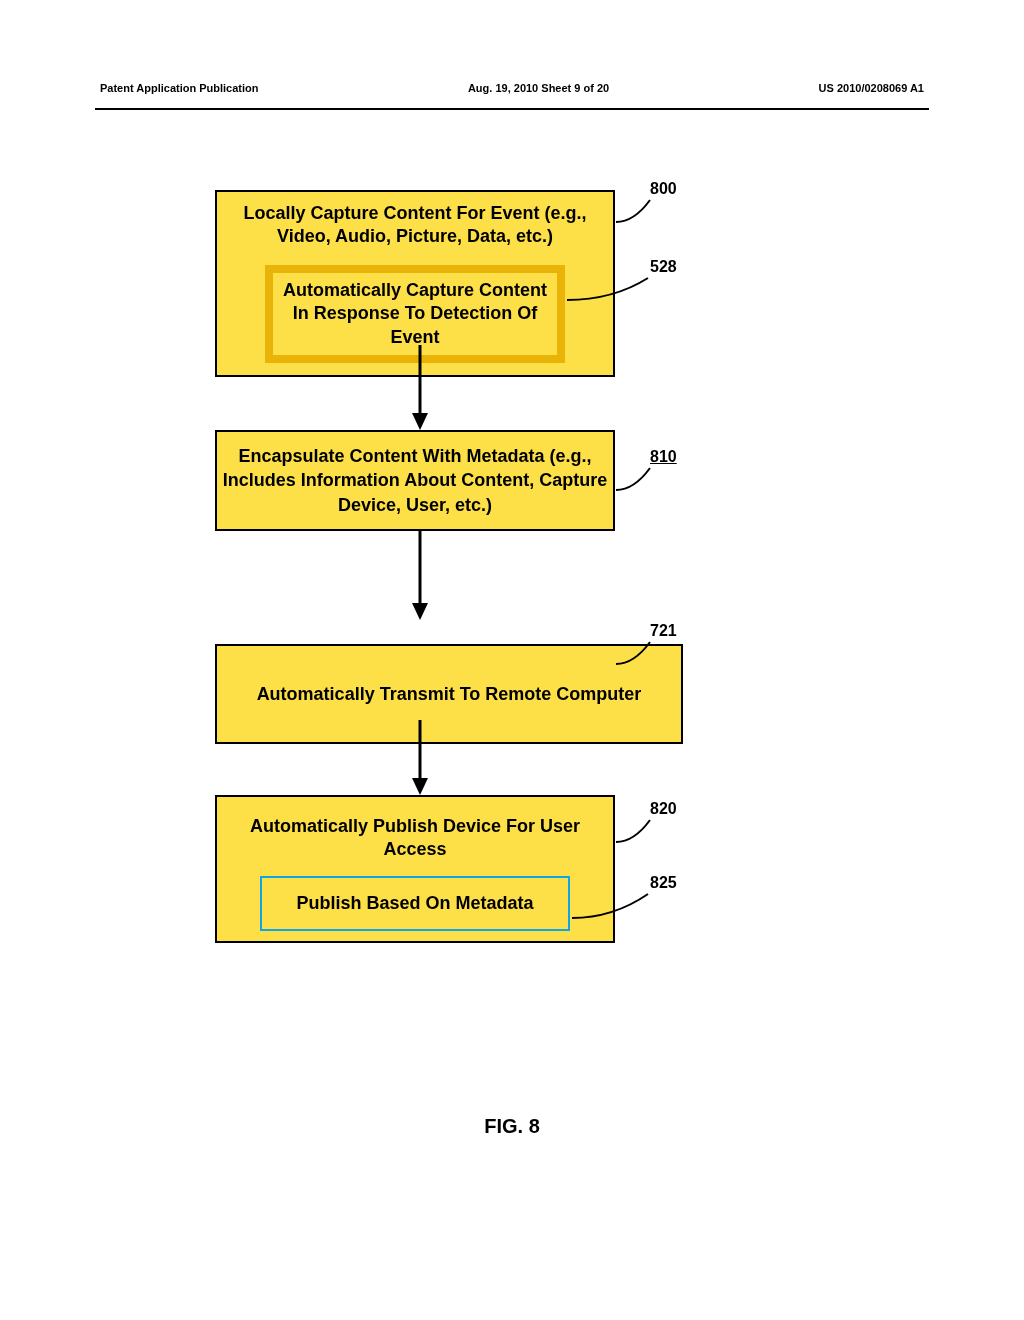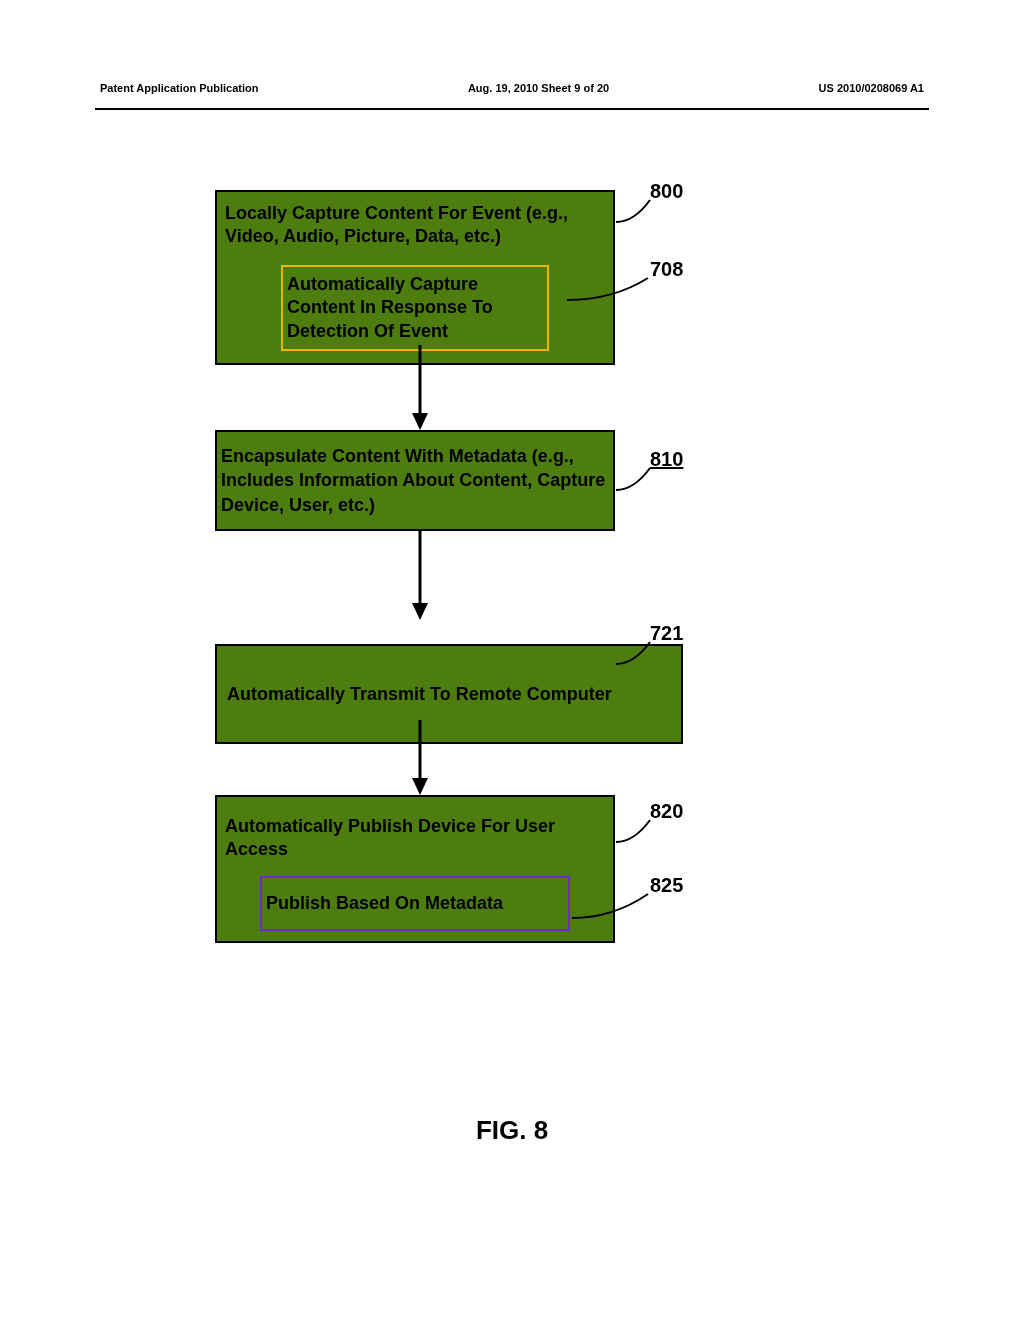--- a/index.html
+++ b/index.html
@@ -44,38 +44,39 @@
     }
     .diagram {
       position: absolute;
       top: 180px;
       left: 0;
       width: 1024px;
     }
     .box {
       position: absolute;
       border: 2px solid black;
+      text-align: center;
       font-weight: bold;
       font-size: 18px;
       padding: 10px 8px;
-      background: #4d7c0f;
+      background: #fde047;
     }
     .box-800 {
       left: 215px;
       top: 10px;
       width: 400px;
     }
     .box-800-title {
       margin-bottom: 6px;
       line-height: 1.3;
     }
     .box-805 {
-      border: 2px solid #eab308;
+      border: 8px solid #eab308;
       margin: 16px auto 2px auto;
-      width: 268px;
+      width: 300px;
       padding: 6px 4px;
       line-height: 1.3;
     }
     .box-810 {
       left: 215px;
       top: 250px;
       width: 400px;
       line-height: 1.35;
       padding: 12px 4px;
     }
@@ -89,44 +90,44 @@
     .box-820 {
       left: 215px;
       top: 615px;
       width: 400px;
     }
     .box-820-title {
       margin: 8px 0 14px 0;
       line-height: 1.3;
     }
     .box-825 {
-      border: 2px solid #6d28d9;
+      border: 2px solid #0ea5e9;
       margin: 0 auto 0 auto;
       width: 310px;
       padding: 14px 4px;
       line-height: 1.3;
     }
     .ref-label {
       position: absolute;
-      font-size: 20px;
+      font-size: 16px;
       font-weight: bold;
     }
     .ref-800 { left: 650px; top: 0px; }
     .ref-805 { left: 650px; top: 78px; }
     .ref-810 { left: 650px; top: 268px; text-decoration: underline; }
     .ref-815 { left: 650px; top: 442px; }
     .ref-820 { left: 650px; top: 620px; }
     .ref-825 { left: 650px; top: 694px; }
     .fig-label {
       position: absolute;
       top: 1115px;
       left: 0;
       width: 1024px;
       text-align: center;
-      font-size: 26px;
+      font-size: 20px;
       font-weight: bold;
     }
     svg.leader {
       position: absolute;
       overflow: visible;
     }
   </style>
 </head>
 <body>
 
@@ -155,21 +156,21 @@
   </div>
 
   <div class="box box-820">
     <div class="box-820-title">Automatically Publish Device For User Access</div>
     <div class="box-825">
       <span>Publish Based On Metadata</span>
     </div>
   </div>
 
   <div class="ref-label ref-800">800</div>
-  <div class="ref-label ref-805">708</div>
+  <div class="ref-label ref-805">528</div>
   <div class="ref-label ref-810">810</div>
   <div class="ref-label ref-815">721</div>
   <div class="ref-label ref-820">820</div>
   <div class="ref-label ref-825">825</div>
 
   <svg class="leader" style="left:410px; top:165px;" width="20" height="90">
     <line x1="10" y1="0" x2="10" y2="72" stroke="black" stroke-width="3"></line>
     <polygon points="10,85 2,68 18,68" fill="black"></polygon>
   </svg>
 

